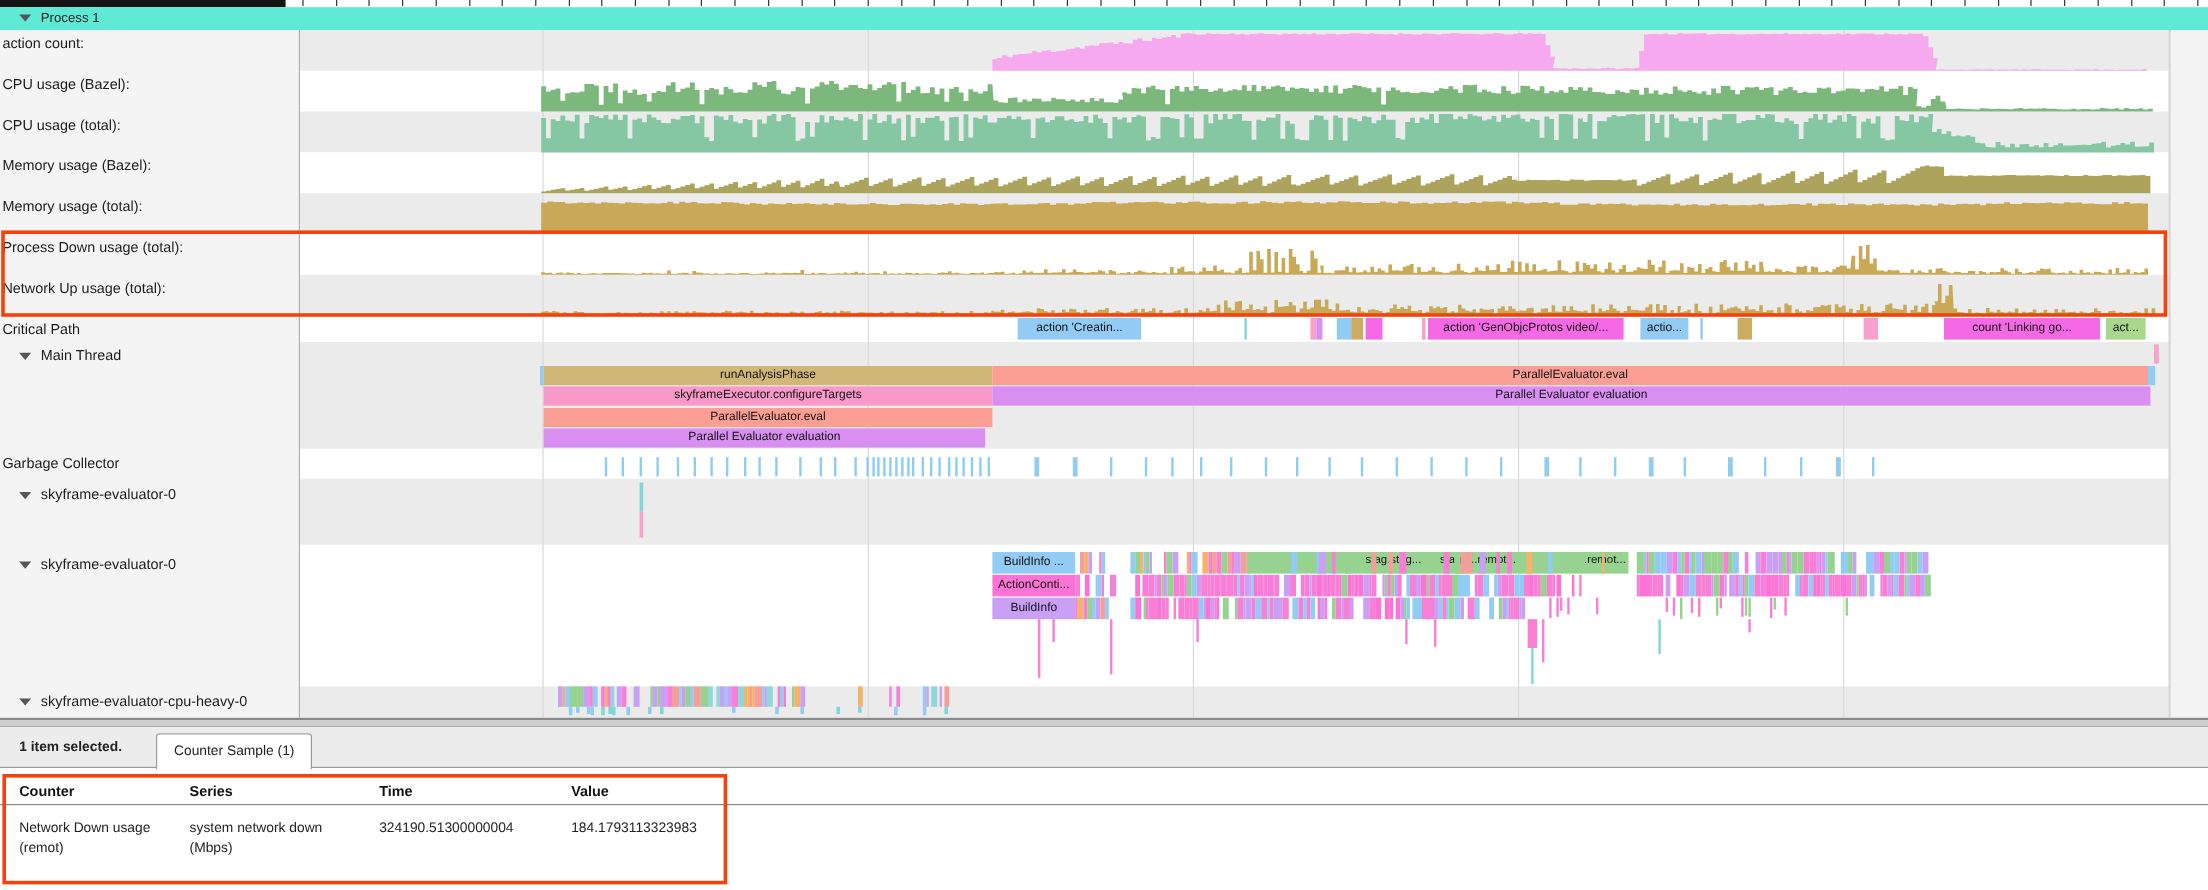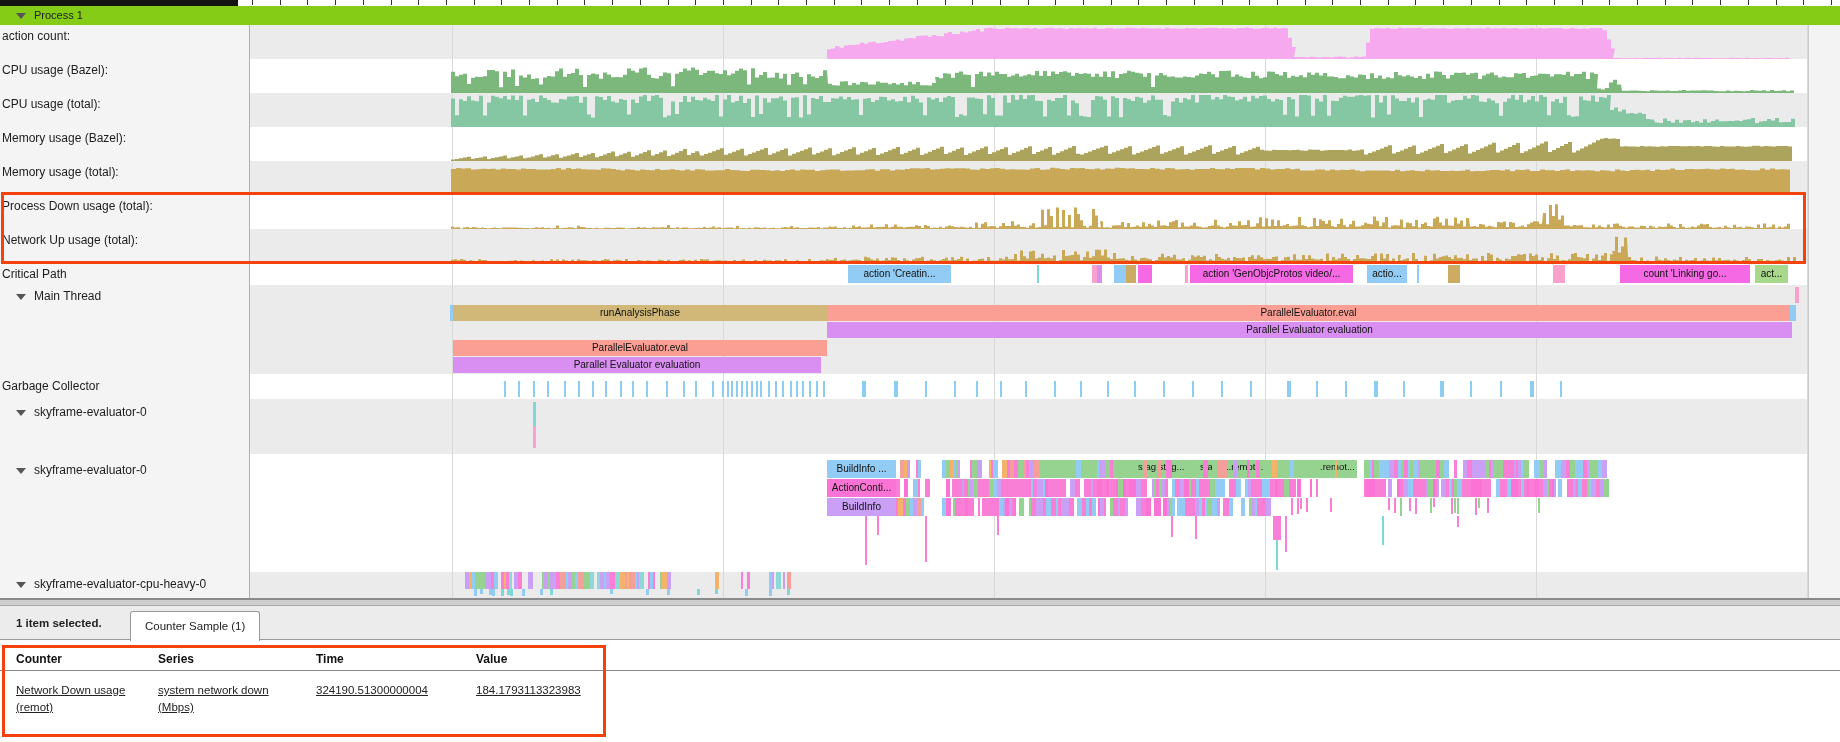--- a/index.html
+++ b/index.html
@@ -7,38 +7,38 @@
          font-family:"Liberation Sans",sans-serif;background:#fff;}
   .abs{position:absolute;}
   .lbl{position:absolute;font-size:12px;color:#1c1c1c;white-space:nowrap;line-height:16px;}
   .tri{display:inline-block;width:0;height:0;border-left:5px solid transparent;
        border-right:5px solid transparent;border-top:6px solid #555;margin-right:8px;
        vertical-align:middle;}
   .span{position:absolute;font-size:10px;color:#111;text-align:center;overflow:hidden;
         white-space:nowrap;line-height:16px;}
   .gctick{position:absolute;background:#8ecdf0;}
   .redbox{position:absolute;border:3px solid #f4420d;box-sizing:border-box;z-index:40;pointer-events:none;}
-  #process-header{position:absolute;left:0;top:6px;width:1840px;height:19px;background:#84cc16;
+  #process-header{position:absolute;left:0;top:6px;width:1840px;height:19px;background:#5eead4;
         border-bottom:1px solid #9a9a9a;font-size:11px;color:#222;line-height:19px;}
   #ruler-bar{position:absolute;left:0;top:0;height:6px;background:#141414;}
   .rtick{position:absolute;top:0;width:1px;height:5px;background:#333;}
   #sidebar{position:absolute;left:0;top:25px;width:249px;height:573px;background:#f4f4f5;
         border-right:1px solid #b0b0b0;z-index:20;}
   #splitter{position:absolute;left:0;top:598px;width:1840px;height:8px;background:#cfcfcf;
         border-top:2px solid #8a8a8a;border-bottom:1px solid #aaa;box-sizing:border-box;}
   #bottom-panel{position:absolute;left:0;top:606px;width:1840px;height:136px;background:#fff;}
   #tab-strip{position:absolute;left:0;top:0;width:1840px;height:34px;background:#ececec;
         border-bottom:1px solid #999;box-sizing:border-box;}
   #selected-label{position:absolute;left:16px;top:0;height:34px;line-height:34px;
         font-size:11.5px;font-weight:bold;color:#222;}
   #tab-counter-sample{position:absolute;left:130px;top:5px;height:29px;padding:0 14px;
         background:#fff;border:1px solid #999;border-bottom:none;border-radius:3px 3px 0 0;
         line-height:29px;font-size:11.5px;color:#222;z-index:5;}
   .thead{position:absolute;font-size:12px;font-weight:bold;color:#111;white-space:nowrap;}
-  .tcell{position:absolute;font-size:11.5px;color:#222;line-height:17px;white-space:nowrap;text-decoration:underline;}
+  .tcell{position:absolute;font-size:11.5px;color:#222;line-height:17px;white-space:nowrap;}
   #header-rule{position:absolute;left:0;top:64px;width:1840px;height:1px;background:#8a8a8a;}
   .deep{position:absolute;}
   svg{position:absolute;overflow:visible;}
 </style>
 </head>
 <body>
 
 <div id="stage">
   <div id="ruler-bar" class="abs" style="width: 238px;"></div>
   <div id="ruler-ticks" class="abs" style="left:0;top:0;width:1840px;height:6px;">
@@ -207,20 +207,21 @@
       <div class="span" style="left: 1417px; top: 240px; width: 2px; height: 18px; background: rgb(146, 203, 243); line-height: 18px;"></div>
       <div class="span" style="left: 1448px; top: 240px; width: 12px; height: 18px; background: rgb(205, 171, 98); line-height: 18px;"></div>
       <div class="span" style="left: 1553px; top: 240px; width: 12px; height: 18px; background: rgb(248, 162, 203); line-height: 18px;"></div>
       <div class="span" style="left: 1620px; top: 240px; width: 130px; height: 18px; background: rgb(245, 106, 228); line-height: 18px;">count 'Linking go...</div>
       <div class="span" style="left: 1755px; top: 240px; width: 33px; height: 18px; background: rgb(168, 216, 140); line-height: 18px;">act...</div>
       <div class="span" style="left: 1795px; top: 262px; width: 4px; height: 16px; background: rgb(248, 162, 203); line-height: 16px;"></div>
       <div class="span" style="left: 450px; top: 279.5px; width: 3px; height: 16px; background: rgb(146, 203, 243); line-height: 16px;"></div>
       <div class="span" style="left: 453px; top: 279.5px; width: 374px; height: 16px; background: rgb(210, 184, 120); line-height: 16px;">runAnalysisPhase</div>
       <div class="span" style="left: 827px; top: 279.5px; width: 963px; height: 16px; background: rgb(251, 159, 149); line-height: 16px;">ParallelEvaluator.eval</div>
       <div class="span" style="left: 1790px; top: 279.5px; width: 6px; height: 16px; background: rgb(146, 203, 243); line-height: 16px;"></div>
+      <div class="span" style="left: 453px; top: 297px; width: 374px; height: 16px; background: rgb(249, 153, 201); line-height: 16px;">skyframeExecutor.configureTargets</div>
       <div class="span" style="left: 827px; top: 297px; width: 965px; height: 16px; background: rgb(217, 143, 242); line-height: 16px;">Parallel Evaluator evaluation</div>
       <div class="span" style="left: 453px; top: 314.5px; width: 374px; height: 16px; background: rgb(251, 159, 149); line-height: 16px;">ParallelEvaluator.eval</div>
       <div class="span" style="left: 453px; top: 332px; width: 368px; height: 16px; background: rgb(217, 143, 242); line-height: 16px;">Parallel Evaluator evaluation</div>
       <div class="span" style="left: 827px; top: 435px; width: 69px; height: 18px; background: rgb(146, 203, 243); line-height: 18px;">BuildInfo ...</div>
       <div class="span" style="left: 1040px; top: 435px; width: 317px; height: 18px; background: rgb(150, 211, 144); line-height: 18px;"></div>
       <div class="span" style="left: 827px; top: 454px; width: 69px; height: 18px; background: rgb(251, 116, 213); line-height: 18px;">ActionConti...</div>
       <div class="span" style="left: 827px; top: 473px; width: 69px; height: 18px; background: rgb(201, 160, 245); line-height: 18px;">BuildInfo</div>
       <div class="abs" style="left: 1138px; top: 436px; font-size: 9.5px; color: rgb(17, 17, 17); white-space: nowrap;">stag.stag...</div>
       <div class="abs" style="left: 1200px; top: 436px; font-size: 9.5px; color: rgb(17, 17, 17); white-space: nowrap;">stage...remot...</div>
       <div class="abs" style="left: 1320px; top: 436px; font-size: 9.5px; color: rgb(17, 17, 17); white-space: nowrap;">.remot...</div>

